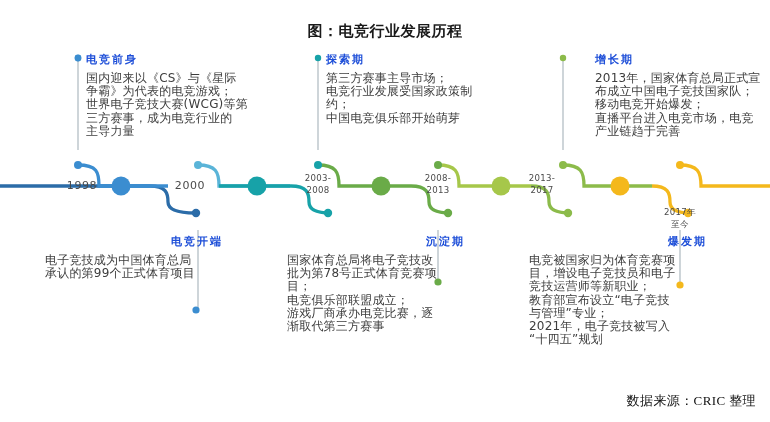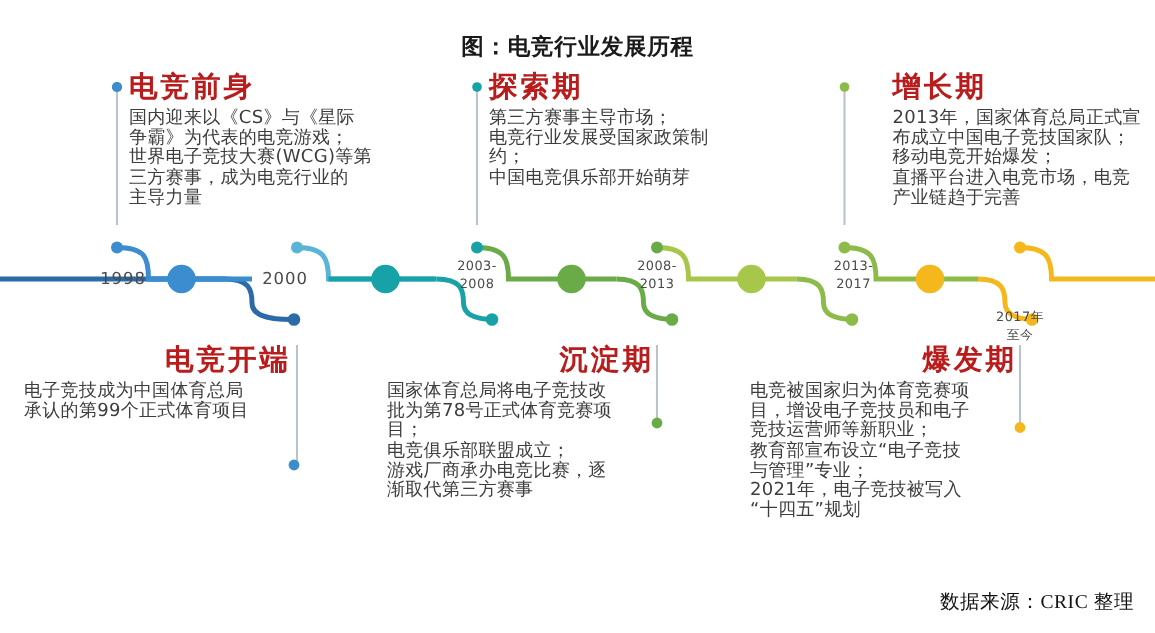--- a/index.html
+++ b/index.html
@@ -16,30 +16,30 @@
     font-family:"DejaVu Serif","Liberation Serif",serif;
     font-size:15px;font-weight:bold;color:#1a1a1a;letter-spacing:.5px;margin-top:15px;
   }
 
   
   #timeline-svg{position:absolute;left:0;top:0;width:770px;height:422px;}
 
   
   .block{position:absolute;}
   .block .b-title{
-    font-size:19px;font-weight:bold;color:#b91c1c;
+    font-size:11px;font-weight:bold;color:#1d4ed8;
     letter-spacing:2px;line-height:19px;margin-bottom:3px;
-    font-family:Liberation Mono, monospace;
+    font-family:Liberation Serif, serif;
   }
   .block .b-body{
     font-size:12px;line-height:13.2px;color:#3d3d3d;
     letter-spacing:.2px;white-space:pre-line;
     font-family:"DejaVu Sans","Liberation Sans",sans-serif;
   }
-  .block.align-right{text-align:left;}
+  .block.align-right{text-align:left;margin-left:29px;}
   .block.align-right .b-title{text-align:right;}
 
   
   .year{
     position:absolute;text-align:center;color:#4a4a4a;
     font-size:11px;line-height:13px;letter-spacing:.6px;
     font-family:"DejaVu Sans","Liberation Sans",sans-serif;
     white-space:pre-line;
   }
   .year.two-line{font-size:8.6px;line-height:12px;letter-spacing:.3px;}
@@ -222,21 +222,21 @@
     </g>
 
   </svg>
 
   <div class="year" style="left:56px;top:179px;width:52px;">1998</div>
   <div class="year" style="left:164px;top:179px;width:52px;">2000</div>
   <div class="year two-line" style="left:292px;top:172px;width:52px;">2003-
 2008</div>
   <div class="year two-line" style="left:412px;top:172px;width:52px;">2008-
 2013</div>
-  <div class="year two-line" style="left:543px;top:172px;width:52px;">2013-
+  <div class="year two-line" style="left:516px;top:172px;width:52px;">2013-
 2017</div>
   <div class="year two-line" style="left:654px;top:172px;width:52px;margin-top:34px;">2017年
 至今</div>
 
   <div class="block" style="left:86px;top:50px;width:190px;">
     <div class="b-title">电竞前身</div>
     <div class="b-body">国内迎来以《CS》与《星际
 争霸》为代表的电竞游戏；
 世界电子竞技大赛(WCG)等第
 三方赛事，成为电竞行业的

